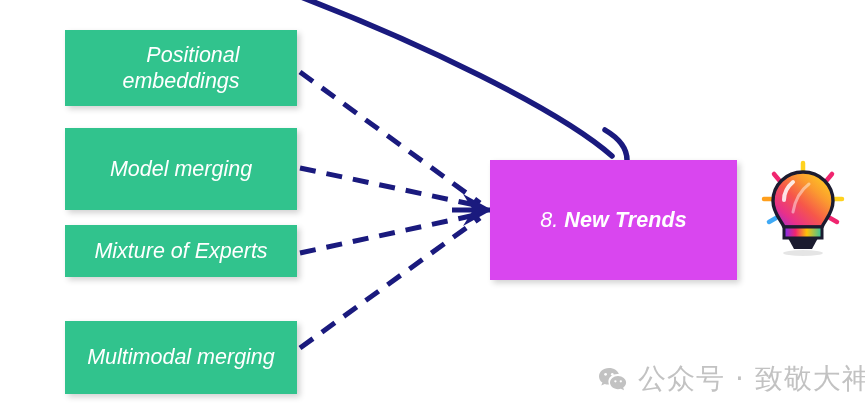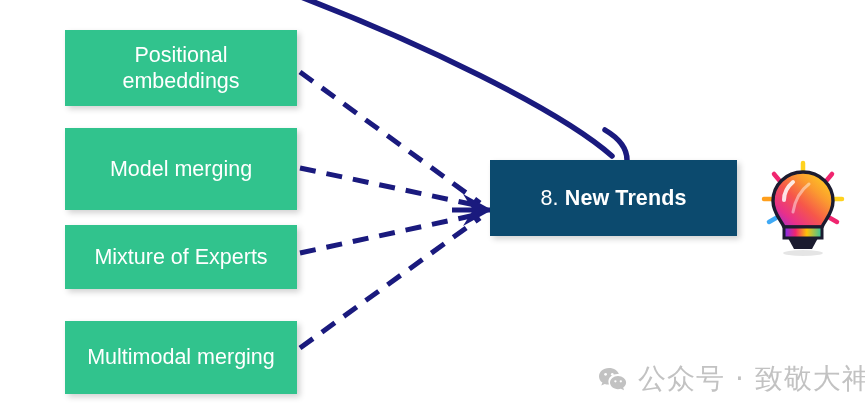--- a/index.html
+++ b/index.html
@@ -29,53 +29,54 @@
     height: 413px;
     z-index: 1;
     pointer-events: none;
   }
   .node {
     position: absolute;
     box-sizing: border-box;
     display: flex;
     align-items: center;
     justify-content: center;
-    text-align: center;
+    text-align: right;
     color: #ffffff;
     z-index: 2;
     box-shadow: 3px 3px 6px rgba(0,0,0,0.18);
     line-height: 1.22;
+    font-style: italic;
   }
   .node-green {
     background: #31c38d;
     font-size: 21.5px;
     left: 65px;
     width: 232px;
   }
   .node-blue {
-    background: #0c4a6e;
+    background: #d946ef;
     left: 490px;
     top: 160px;
     width: 247px;
-    height: 76px;
+    height: 120px;
     font-size: 21.5px;
   }
   .blue-label {
     white-space: pre;
     letter-spacing: 0.1px;
   }
   .blue-label .num {
     font-weight: 400;
   }
   .blue-label .strong {
     font-weight: bold;
   }
   #node-pos   { top: 30px;  height: 76px; }
   #node-merge { top: 128px; height: 82px; }
-  #node-moe   { top: 225px; height: 64px; }
+  #node-moe   { top: 225px; height: 52px; }
   #node-multi { top: 321px; height: 73px; }
 
   .bulb {
     position: absolute;
     left: 757px;
     top: 160px;
     width: 92px;
     height: 96px;
     z-index: 3;
   }

